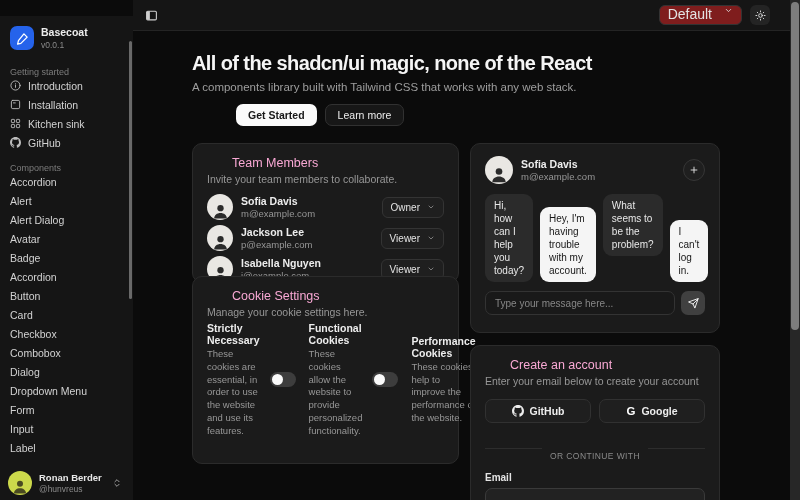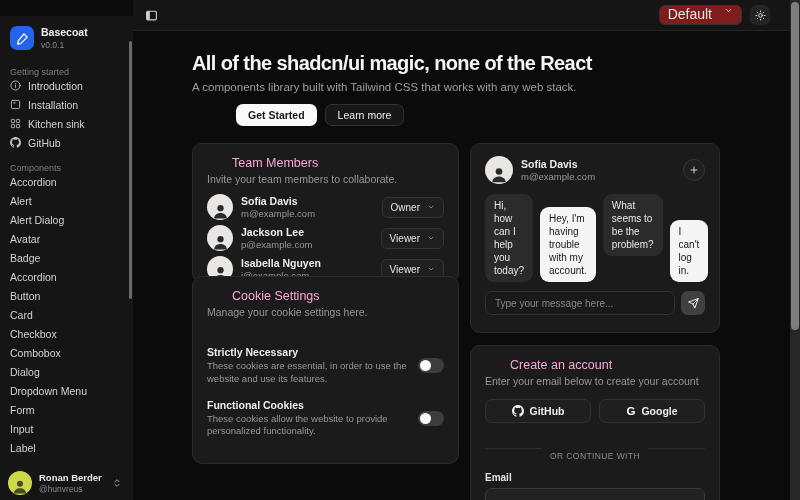--- a/index.html
+++ b/index.html
@@ -49,21 +49,21 @@
   .member-row { display:flex; align-items:center; gap:8px; }
   .mavatar { width:26px; height:26px; border-radius:50%; background:#e9e7e3; color:#2b2b2b; display:flex; align-items:flex-end; justify-content:center; overflow:hidden; flex:none; }
   .mname { font-size:10.5px; font-weight:600; color:#ededed; line-height:1.3; }
   .memail { font-size:9.5px; color:#979797; }
   .mspacer { flex:1; }
   .role-select { display:flex; align-items:center; gap:7px; height:21px; padding:0 8px; border:1px solid #343434; border-radius:6px; background:#1f1f1f; font-size:10px; color:#e3e3e3; cursor:pointer; }
   .role-select .chev { display:flex; color:#9c9c9c; }
 
   
   #cookie-card { left:59px; top:245px; width:267px; height:188px; }
-  .cookie-opts { margin-top:28px; display:flex; flex-direction:column; gap:13px; }
+  .cookie-opts { margin-top:4px; display:flex; flex-direction:row; gap:13px; }
   .cookie-opt { display:flex; align-items:center; gap:10px; }
   .copt-title { font-size:10.5px; font-weight:600; color:#ededed; }
   .copt-desc { margin-top:2px; font-size:9.5px; color:#979797; line-height:1.35; }
   .switch { flex:none; width:26px; height:15px; border-radius:999px; background:#3d3d3d; position:relative; cursor:pointer; }
   .switch .knob { position:absolute; left:2px; top:2px; width:11px; height:11px; border-radius:50%; background:#fafafa; }
 
   
   #chat-card { left:337px; top:112px; width:250px; height:190px; }
   .chat-head { display:flex; align-items:center; gap:8px; }
   .cavatar { width:28px; height:28px; border-radius:50%; background:#e9e7e3; color:#2b2b2b; display:flex; align-items:flex-end; justify-content:center; overflow:hidden; flex:none; }
@@ -357,20 +357,29 @@
         <div class="cookie-opt">
           <div>
             <div class="copt-title">Functional Cookies</div>
             <div class="copt-desc">These cookies allow the website to provide personalized functionality.</div>
           </div>
           <div class="switch">
               <div class="knob"></div>
             </div>
         </div>
 
+        <div class="cookie-opt">
+          <div>
+            <div class="copt-title">Performance Cookies</div>
+            <div class="copt-desc">These cookies help to improve the performance of the website.</div>
+          </div>
+          <div class="switch">
+              <div class="knob"></div>
+            </div>
+        </div>
 
       </div>
 
     </section>
 
     <section class="card" id="chat-card">
       <div class="chat-head">
         <div class="cavatar">
             <svg width="20" height="20" viewBox="0 0 24 24" fill="currentColor">
               <circle cx="12" cy="9" r="4"></circle>

